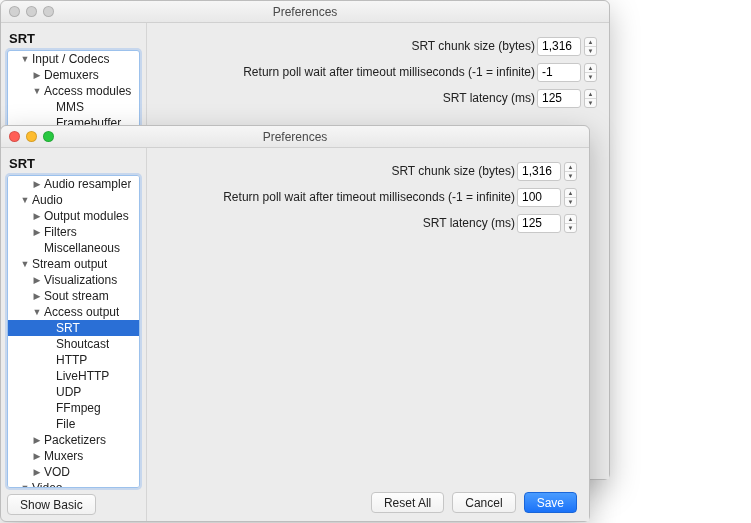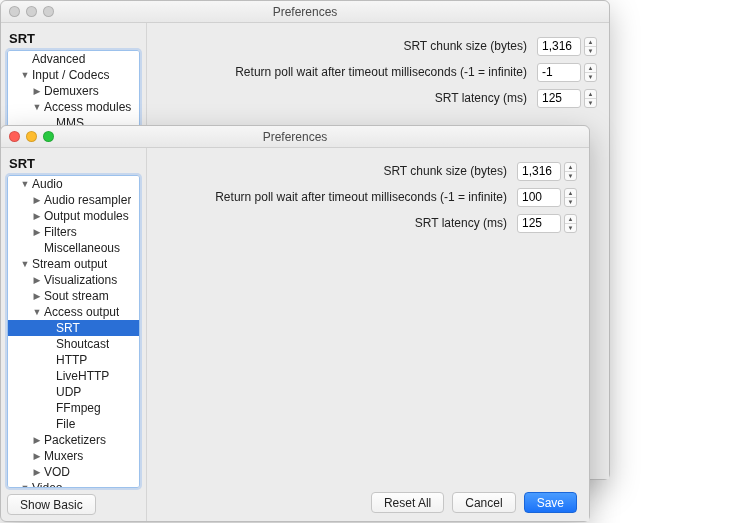--- a/index.html
+++ b/index.html
@@ -104,21 +104,21 @@
   padding: 10px 12px 8px 12px;
   display:flex;
   flex-direction:column;
   min-width:0;
 }
 .fields { flex:1; }
 .fieldrow {
   display:flex;
   align-items:center;
   justify-content:flex-end;
-  gap:10px;
+  gap:2px;
   height:26px;
   font-size:12px;
   color:#222;
 }
 .fieldrow .lbl { text-align:right; }
 .numbox {
   display:flex;
   align-items:center;
 }
 .numinput {
@@ -165,24 +165,20 @@
       <div class="dot"></div>
       <div class="dot"></div>
     </div>
     <div class="title">Preferences</div>
   </div>
   <div class="winbody">
     <div class="sidepanel">
       <div class="side-header">SRT</div>
       <div class="tree" id="treeA">
           <div class="tree-row ind-1">
-            <span class="disc none"></span>
-            <span class="tree-label">Advanced</span>
-          </div>
-          <div class="tree-row ind-1">
             <span class="disc open"></span>
             <span class="tree-label">Input / Codecs</span>
           </div>
           <div class="tree-row ind-2">
             <span class="disc closed"></span>
             <span class="tree-label">Demuxers</span>
           </div>
           <div class="tree-row ind-2">
             <span class="disc open"></span>
             <span class="tree-label">Access modules</span>
@@ -317,27 +313,27 @@
       <div class="dot red"></div>
       <div class="dot yel"></div>
       <div class="dot grn"></div>
     </div>
     <div class="title">Preferences</div>
   </div>
   <div class="winbody">
     <div class="sidepanel">
       <div class="side-header">SRT</div>
       <div class="tree" id="treeB">
+          <div class="tree-row ind-2">
+            <span class="disc closed"></span>
+            <span class="tree-label">Audio resampler</span>
+          </div>
           <div class="tree-row ind-1">
             <span class="disc open"></span>
             <span class="tree-label">Audio</span>
-          </div>
-          <div class="tree-row ind-2">
-            <span class="disc closed"></span>
-            <span class="tree-label">Audio resampler</span>
           </div>
           <div class="tree-row ind-2">
             <span class="disc closed"></span>
             <span class="tree-label">Output modules</span>
           </div>
           <div class="tree-row ind-2">
             <span class="disc closed"></span>
             <span class="tree-label">Filters</span>
           </div>
           <div class="tree-row ind-2">

